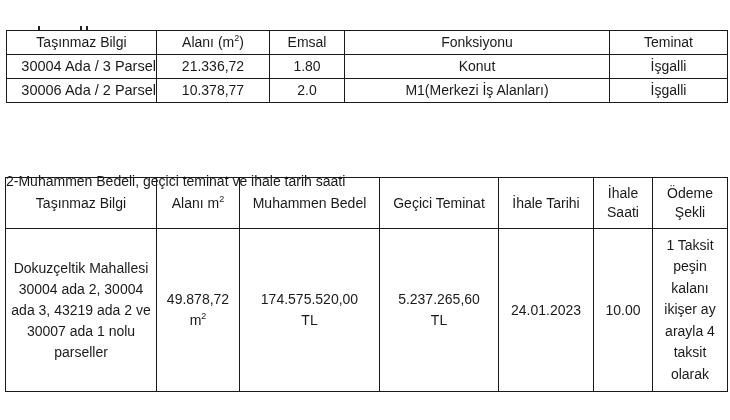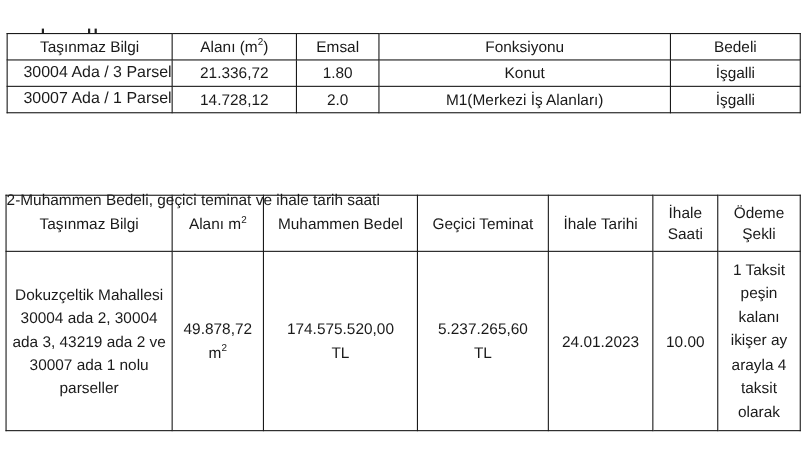--- a/index.html
+++ b/index.html
@@ -100,34 +100,34 @@
       <col style="width:75px">
       <col style="width:265px">
       <col style="width:118px">
   </colgroup>
   <thead>
     <tr>
       <th>Taşınmaz Bilgi</th>
       <th><span>Alanı (m</span><sup>2</sup><span>)</span></th>
       <th>Emsal</th>
       <th>Fonksiyonu</th>
-      <th>Bedeli</th>
+      <th>Teminat</th>
     </tr>
   </thead>
   <tbody>
     <tr>
       <td class="left-col">30004 Ada / 3 Parsel</td>
       <td>21.336,72</td>
       <td>1.80</td>
       <td>Konut</td>
       <td>İşgalli</td>
     </tr>
     <tr>
-      <td class="left-col">30007 Ada / 1 Parsel</td>
-      <td>14.728,12</td>
+      <td class="left-col">30006 Ada / 2 Parsel</td>
+      <td>10.378,77</td>
       <td>2.0</td>
       <td>M1(Merkezi İş Alanları)</td>
       <td>İşgalli</td>
     </tr>
   </tbody>
 </table>
 
 <div class="caption">2-Muhammen Bedeli, geçici teminat ve ihale tarih saati</div>
 
 <table id="t2">

